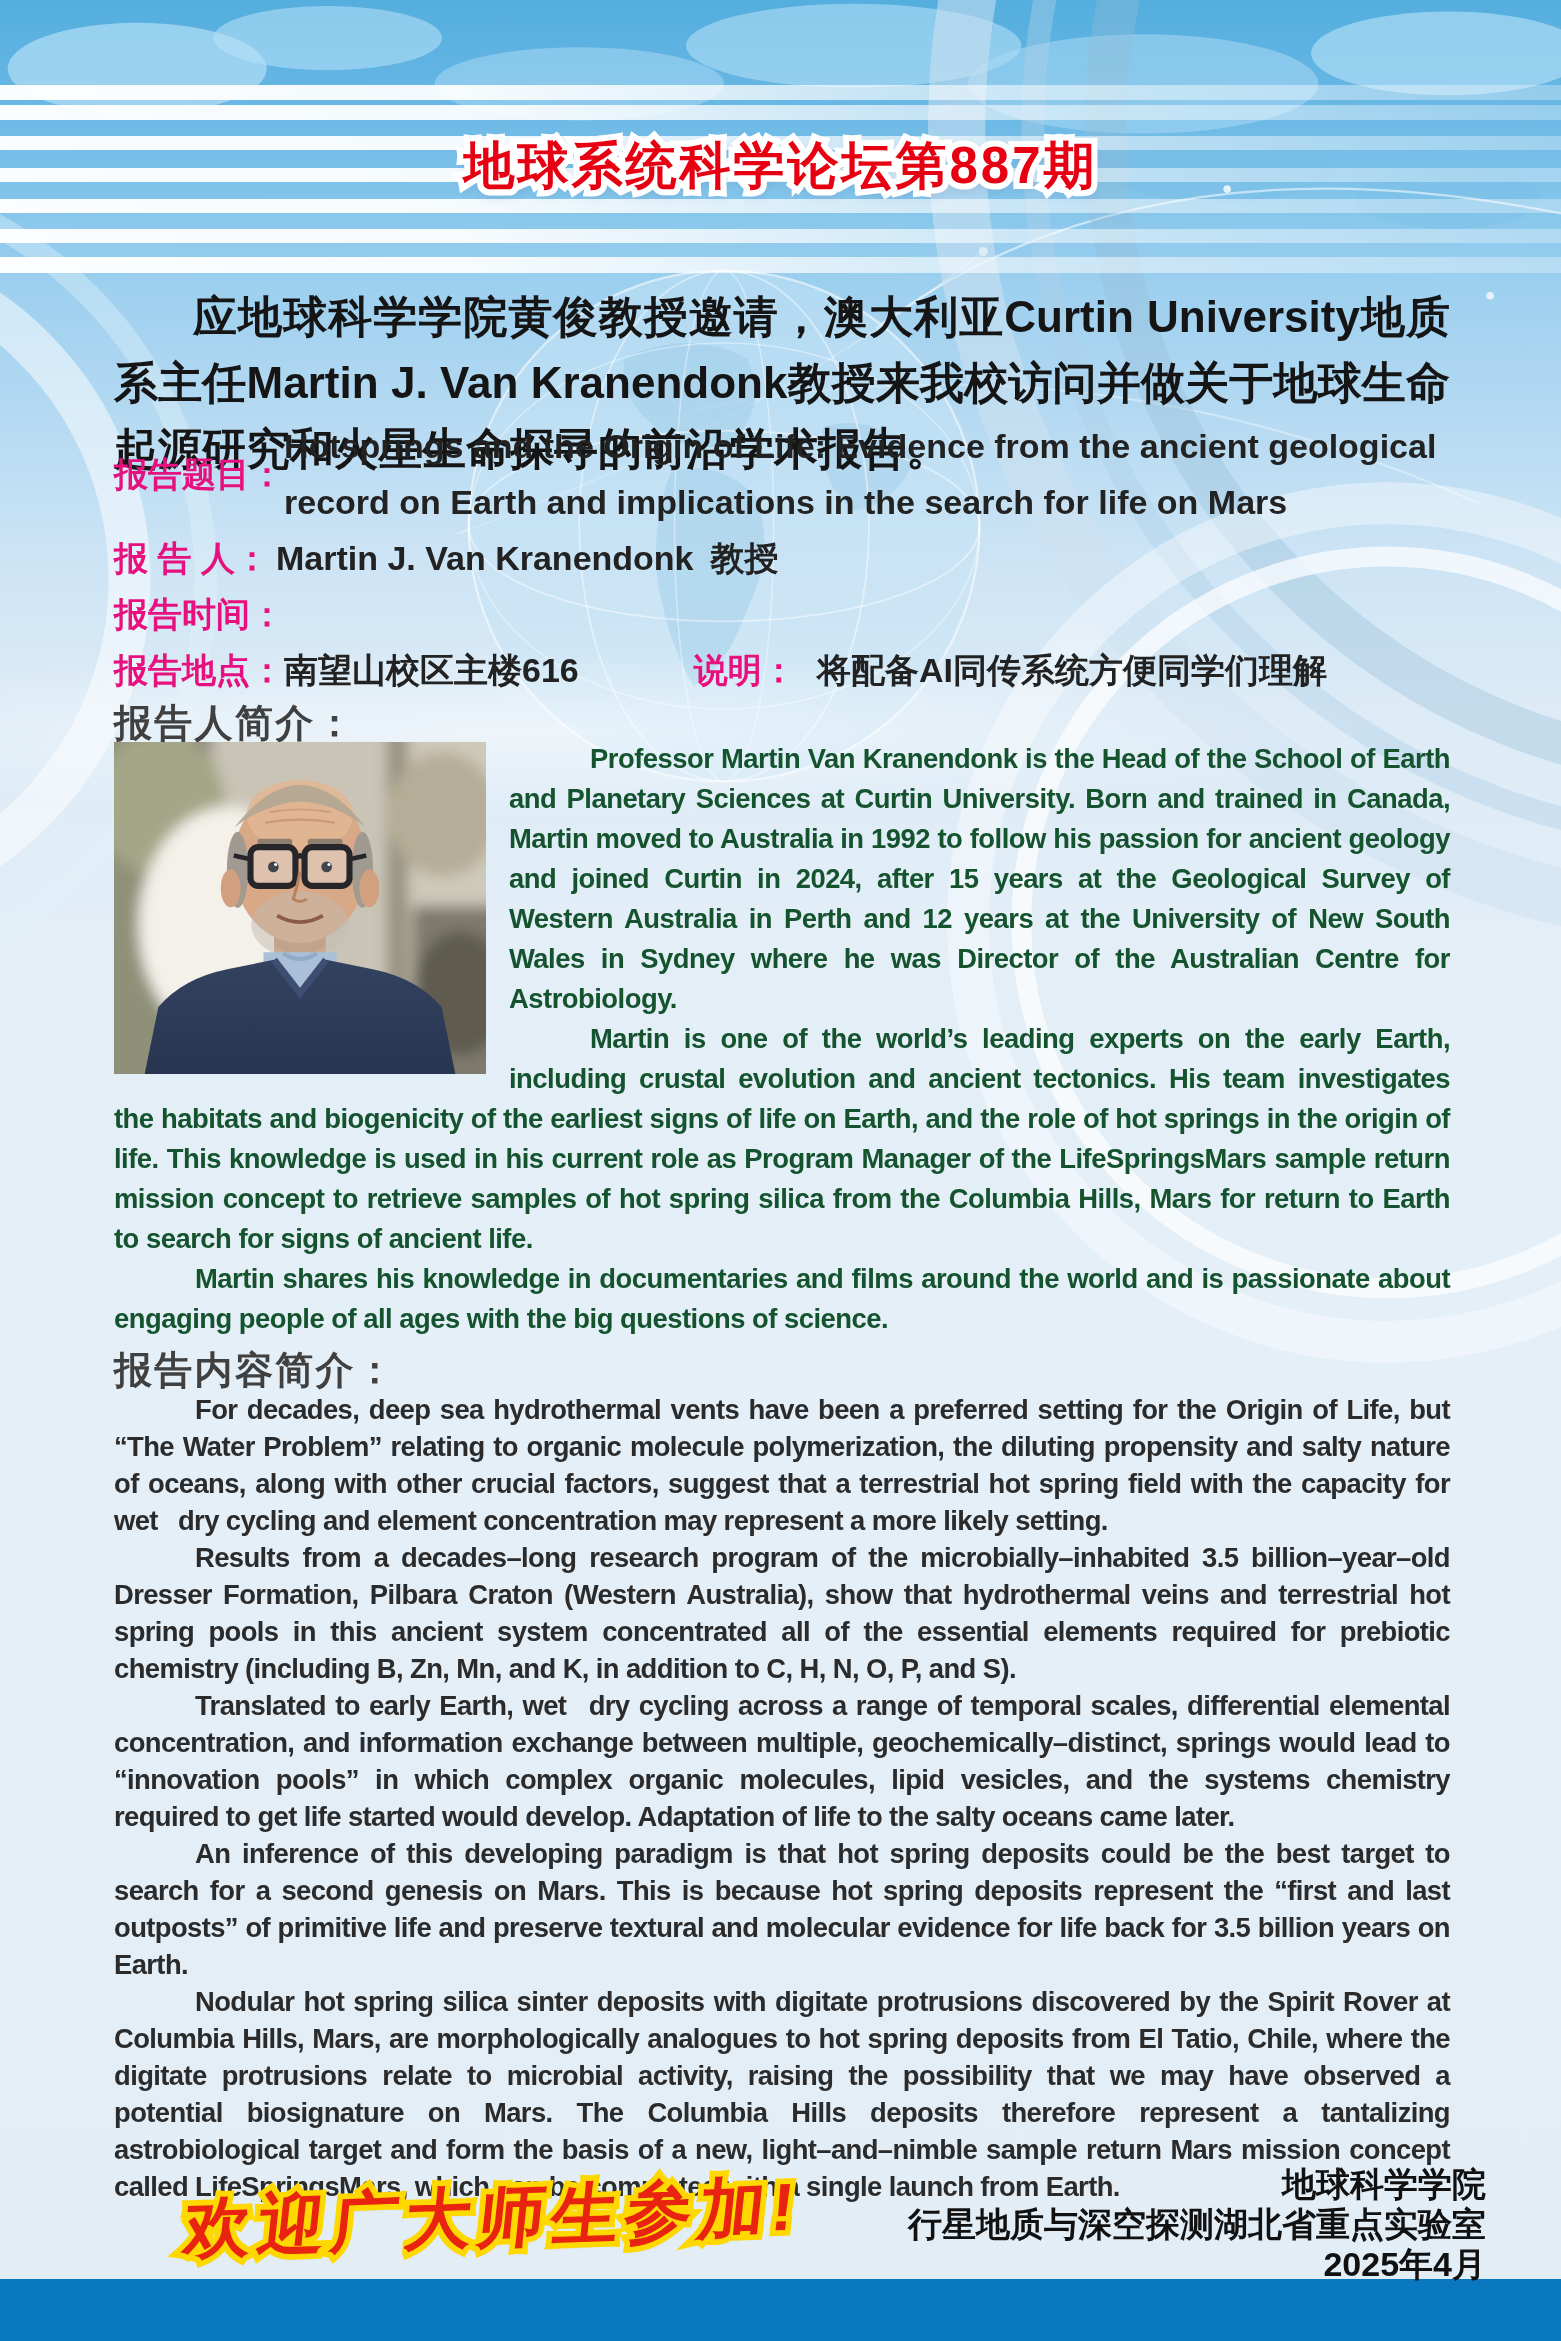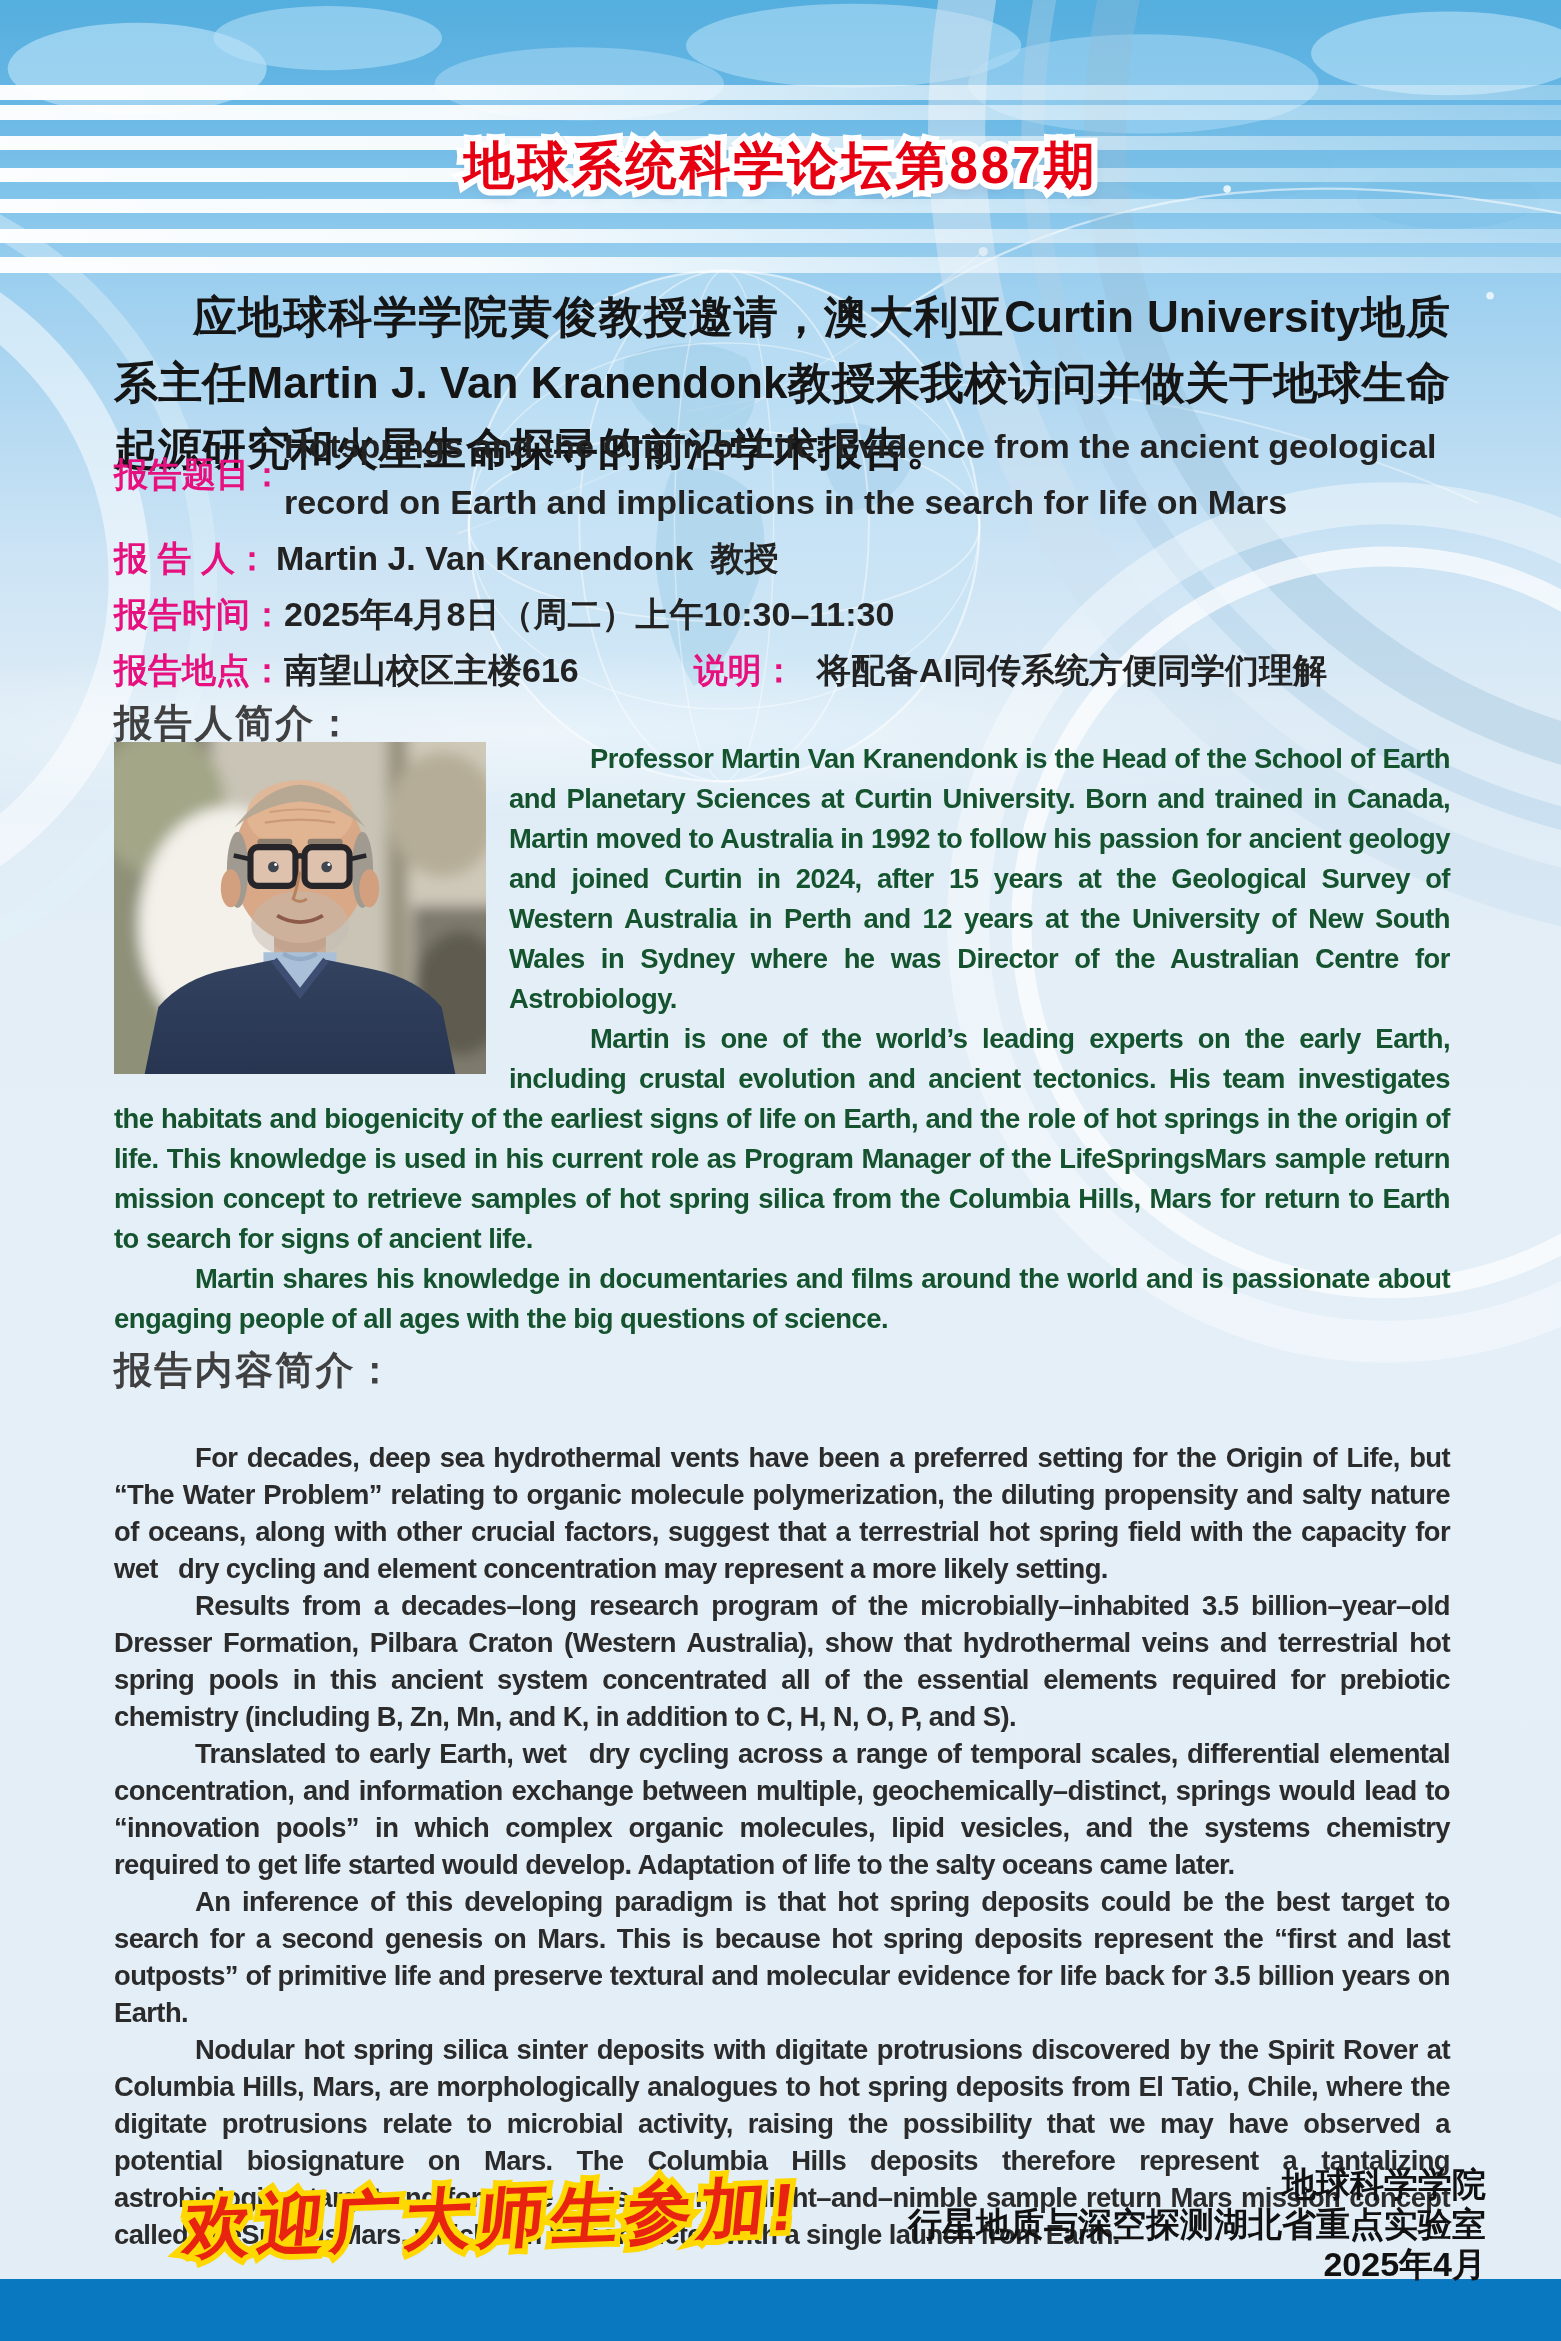--- a/index.html
+++ b/index.html
@@ -66,21 +66,21 @@
   .bio p{margin:0;text-indent:81px;}
   .photo{
     float:left;width:372px;height:332px;margin:3px 23px 10.7px 0;
     background:#cfc9bb;overflow:hidden;
   }
   .photo svg{display:block;width:100%;height:100%;}
 
   .abstract{
     position:absolute;left:114px;top:1391px;width:1336px;
     font-size:27.4px;font-weight:700;color:#2b2b2b;line-height:37px;
-    letter-spacing:-0.6px;text-align:justify;margin-top:48px;
+    letter-spacing:-0.6px;text-align:justify;
   }
   .abstract p{margin:0;text-indent:81px;}
 
   .welcome{
     position:absolute;left:181px;top:2194px;
     font-size:67px;font-weight:900;letter-spacing:6.1px;line-height:1;
     transform:skewX(-8deg) rotate(-2deg);transform-origin:left bottom;
     z-index:5;
   }
   .welcome .w-stroke{
@@ -179,21 +179,20 @@
         <div>Hotsprings and the Origin of Life: Evidence from the ancient  geological</div>
         <div>record on Earth and implications in the search for life on Mars</div>
       </div>
     </div>
     <div class="row">
       <span class="label">报 告 人：</span>
       <div class="value">Martin J. Van Kranendonk 教授</div>
     </div>
     <div class="row">
       <span class="label">报告时间：</span>
-      <div class="value">2025年4月8日（周二）上午10:30–11:30</div>
     </div>
     <div class="row">
       <span class="label">报告地点：</span>
       <div class="value">南望山校区主楼616</div>
       <span class="label note">说明：</span>
       <div class="value">将配备AI同传系统方便同学们理解</div>
     </div>
   </div>
 
   <h2 class="sec-heading" id="bio-heading">报告人简介：</h2>

